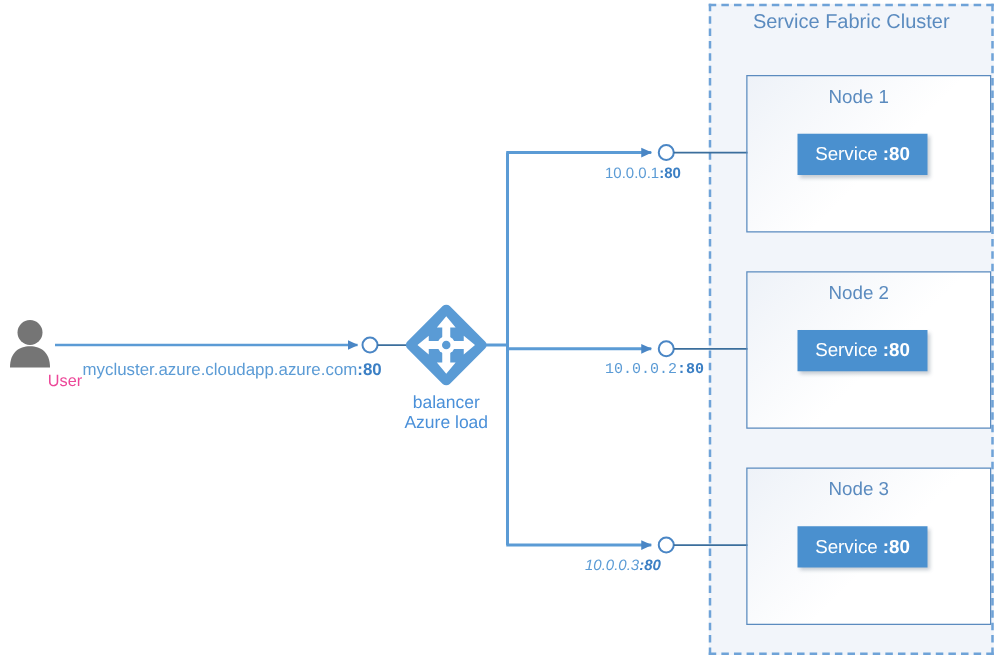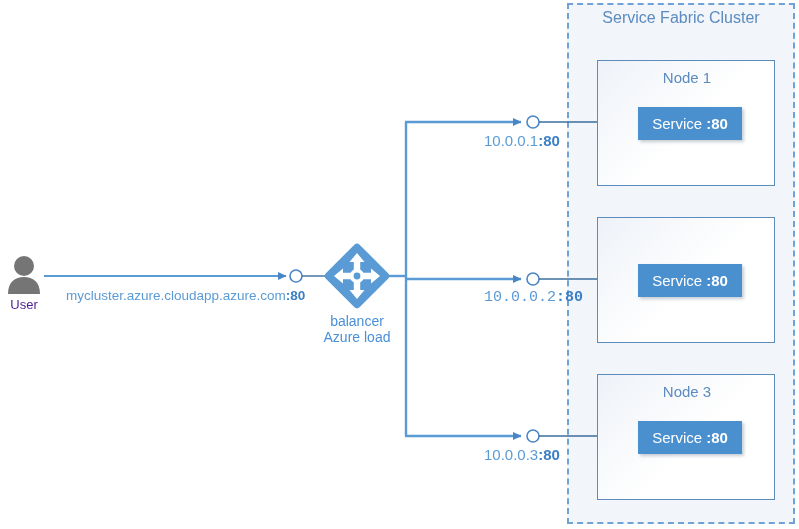--- a/index.html
+++ b/index.html
@@ -48,21 +48,21 @@
     top: 9px;
     width: 228px;
     text-align: center;
     font-size: 16px;
     color: #5b8bbf;
   }
   
   .node-box {
     position: absolute;
     left: 597px;
-    width: 178px;
+    width: 196px;
     height: 126px;
     background: linear-gradient(135deg, #eef2f8 0%, #ffffff 55%, #ffffff 100%);
     border: 1px solid #5b8bbf;
     box-sizing: border-box;
   }
   .node-1 { top: 60px; }
   .node-2 { top: 217px; }
   .node-3 { top: 374px; padding-left: 18px; }
   .node-title {
     position: absolute;
@@ -91,45 +91,46 @@
   }
   .service-box .svc-label { margin-right: 4px; }
   .service-box .svc-port { font-weight: bold; }
   
   .user-label {
     left: 0px;
     top: 298px;
     width: 48px;
     text-align: center;
     font-size: 13px;
-    color: #4c1d95;
+    color: #ec4899;
+    padding-left: 28px;
   }
   .domain-label {
     left: 66px;
     top: 288px;
     font-size: 13.5px;
     color: #5b9bd5;
   }
   .domain-label .port { font-weight: bold; color: #3b7fc4; }
   .lb-label {
     left: 302px;
     top: 313px;
     width: 110px;
     text-align: center;
     font-size: 14px;
     color: #4a90d9;
   }
   .ip-label {
-    font-size: 15px;
+    font-size: 12px;
     color: #5b9bd5;
   }
   .ip-label .port { font-weight: bold; color: #3b7fc4; }
   .ip-1 { left: 484px; top: 132px; }
   .ip-2 { left: 484px; top: 289px; font-family: Liberation Mono, monospace; }
-  .ip-3 { left: 484px; top: 446px; }
+  .ip-3 { left: 468px; top: 446px; font-style: italic; }
 </style>
 </head>
 <body>
 
 <div id="diagram-root">
 
   <div class="cluster-box"></div>
   <div class="txt cluster-title">Service Fabric Cluster</div>
 
   <svg class="layer" viewBox="0 0 799 529">
@@ -219,20 +220,21 @@
 
   <div class="node-box node-1">
     <div class="node-title">Node 1</div>
     <div class="service-box">
       <span class="svc-label">Service</span>
         <span class="svc-port">:80</span>
     </div>
   </div>
 
   <div class="node-box node-2">
+    <div class="node-title">Node 2</div>
     <div class="service-box">
       <span class="svc-label">Service</span>
         <span class="svc-port">:80</span>
     </div>
   </div>
 
   <div class="node-box node-3">
     <div class="node-title">Node 3</div>
     <div class="service-box">
       <span class="svc-label">Service</span>

